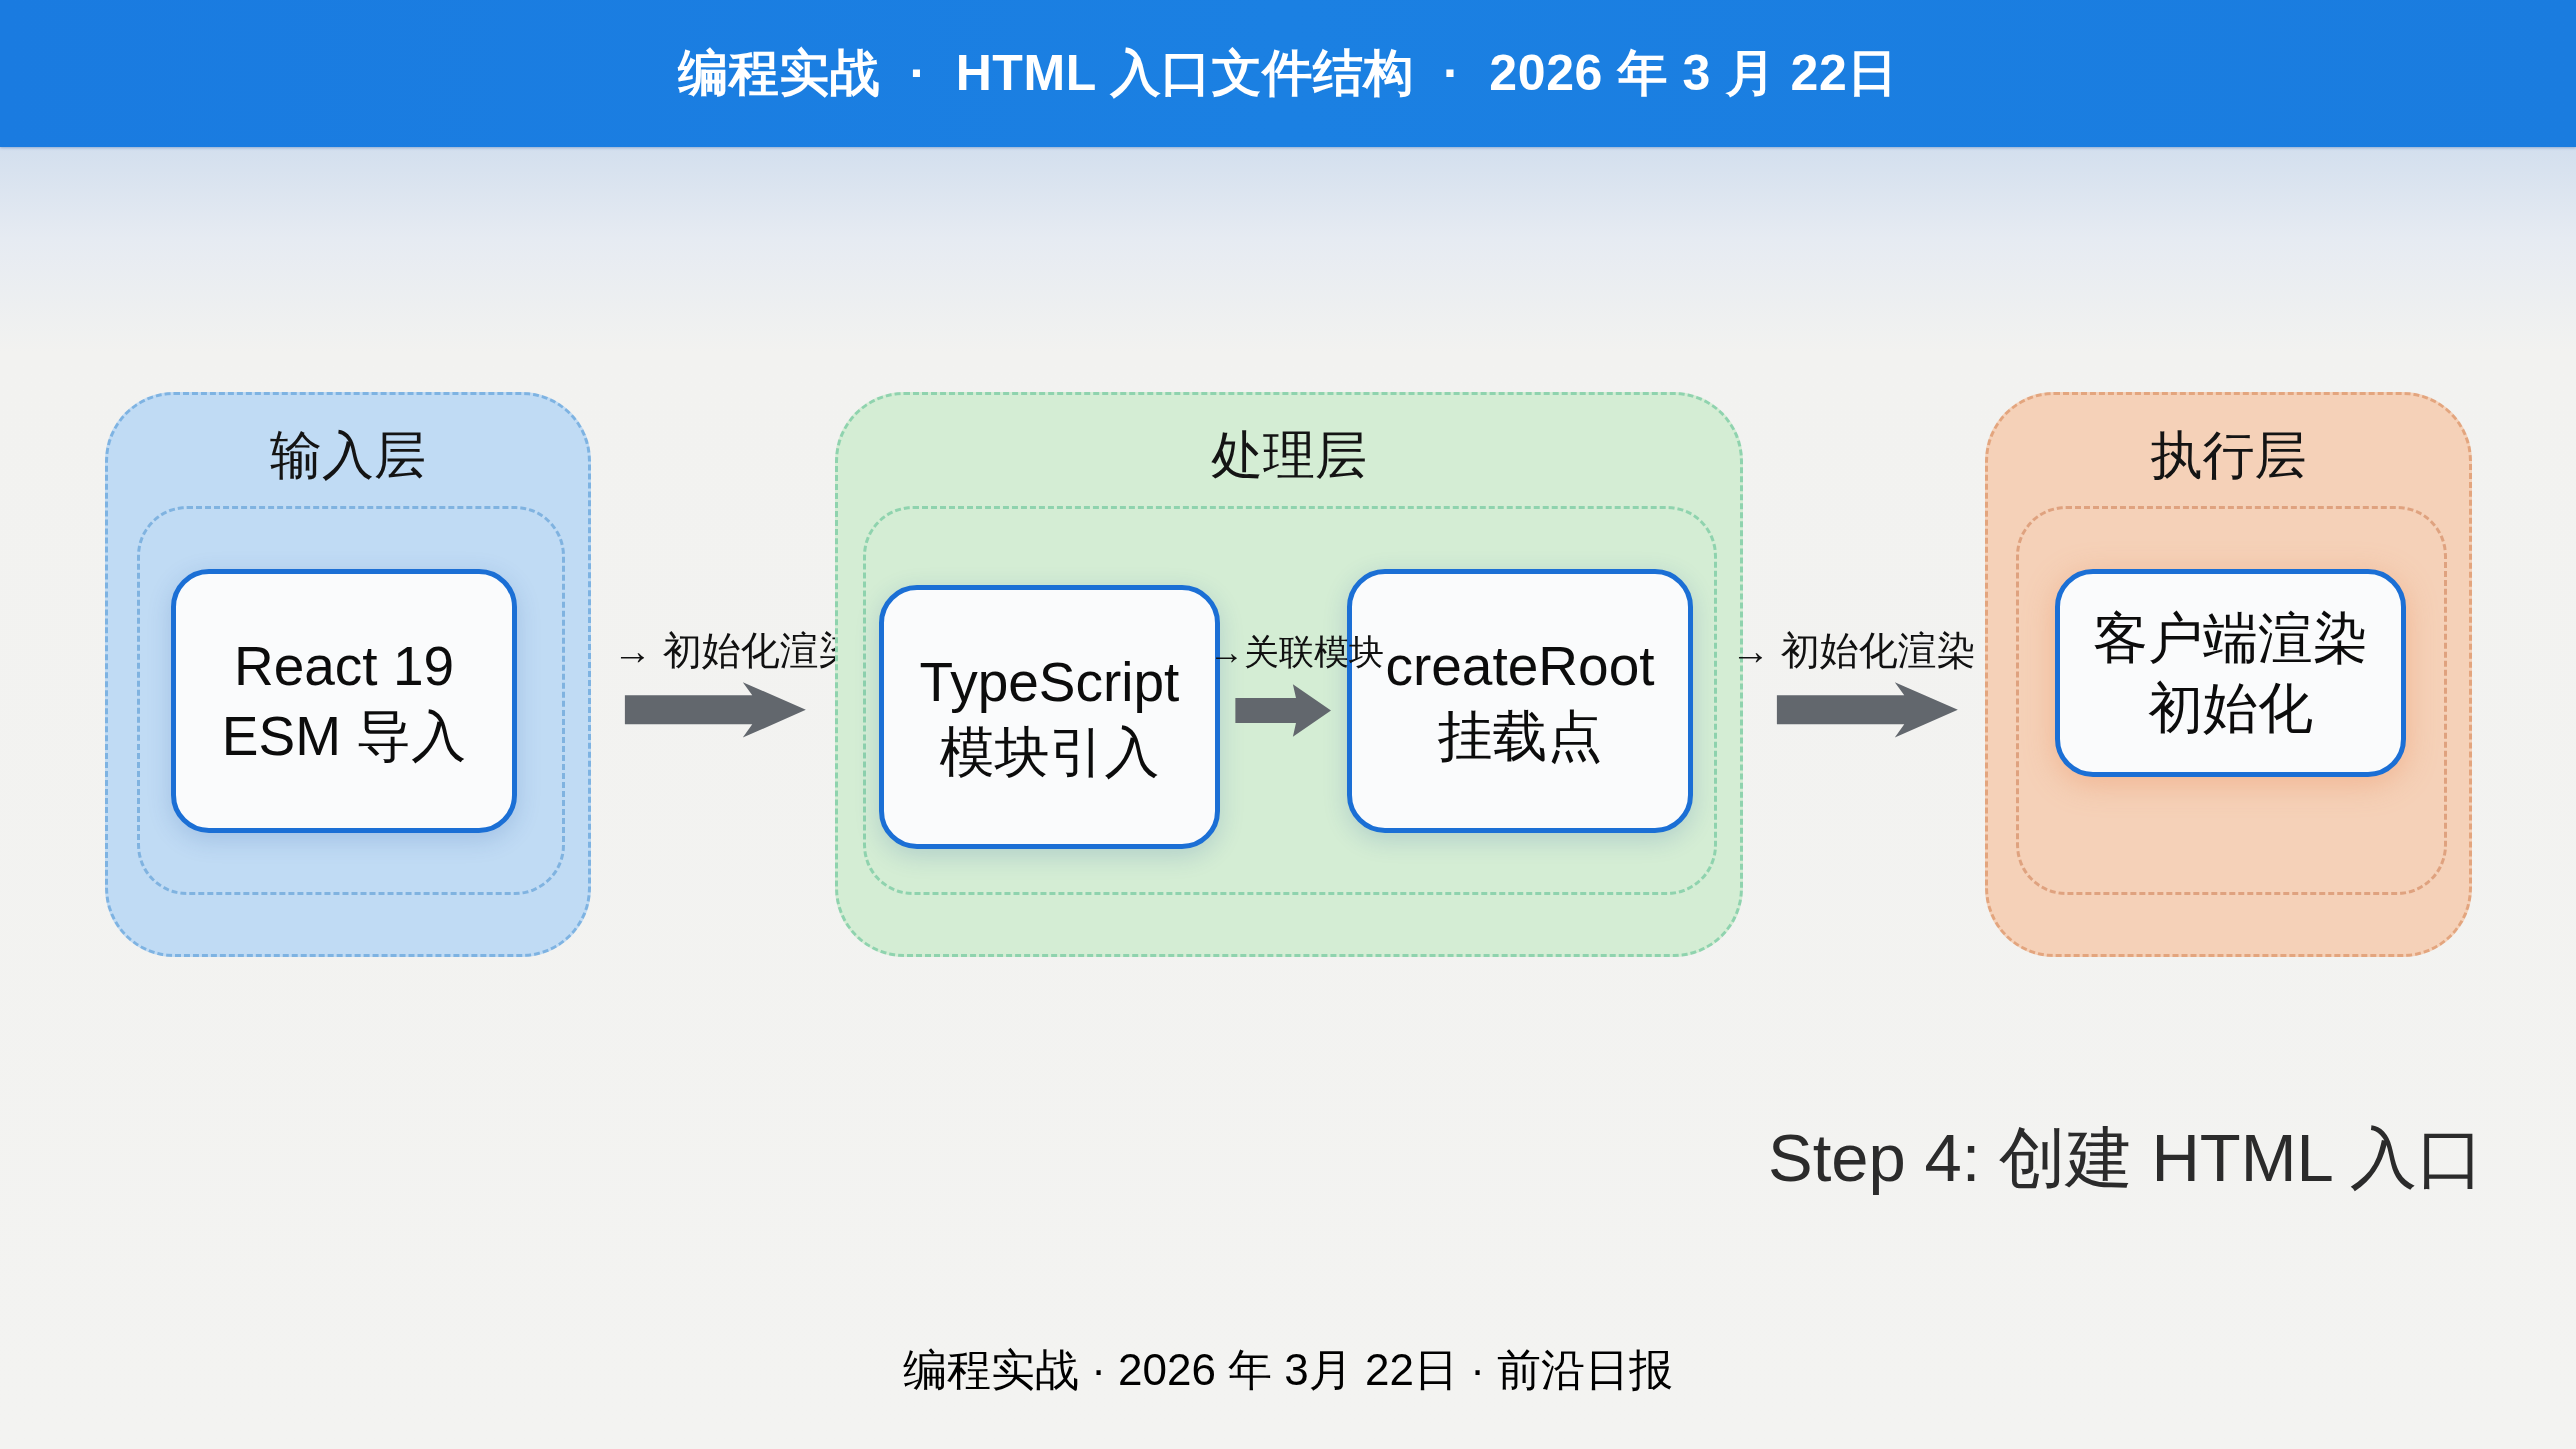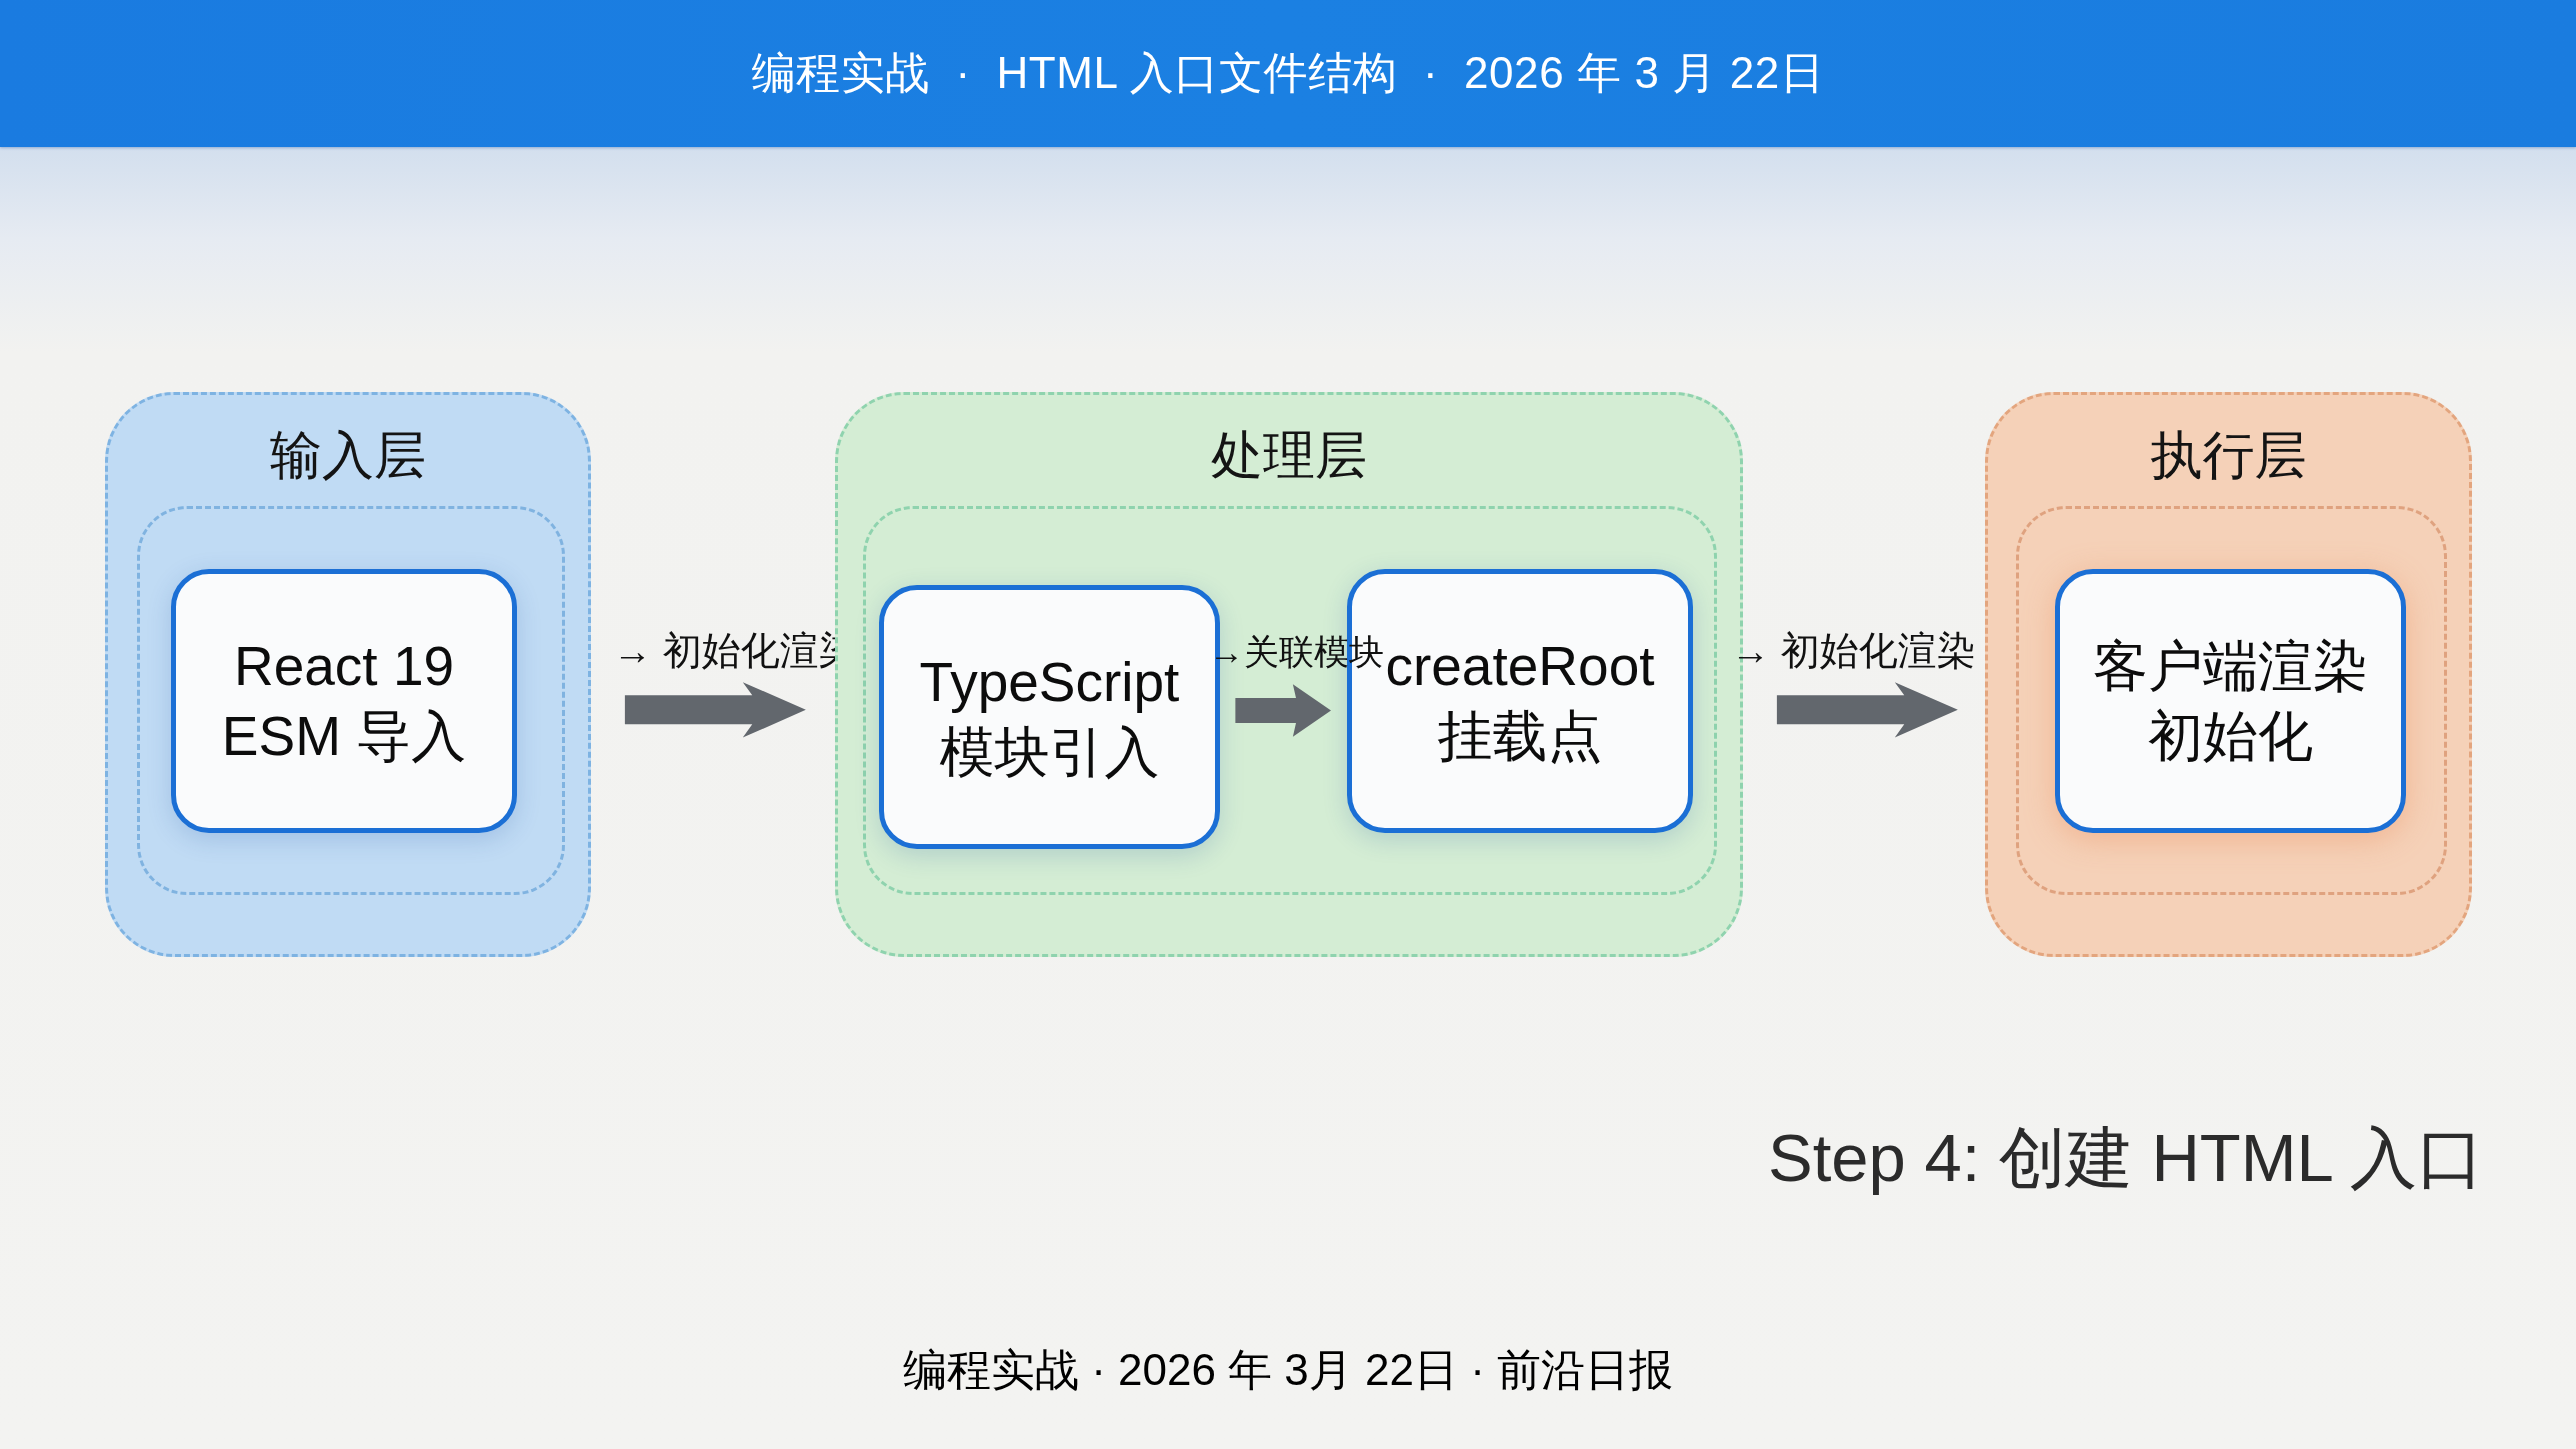--- a/index.html
+++ b/index.html
@@ -9,21 +9,21 @@
     background: linear-gradient(180deg, #d3dfee 147px, #e6ebf2 239px, #f2f2f0 352px, #f3f3f1 100%);
     color: #111;
   }
   .header {
     position: absolute; left: 0; top: 0; width: 2576px; height: 147px;
     background: linear-gradient(90deg, #1a7be0 0%, #1b80e2 50%, #1a7cdf 100%);
     display: flex; align-items: center; justify-content: center;
     box-shadow: 0 1.3px 2.5px rgba(20,80,160,0.35);
   }
   .header-title {
-    color: #ffffff; font-size: 44px; font-weight: 400; letter-spacing: 0.6px;
+    color: #ffffff; font-size: 50px; font-weight: 700; letter-spacing: 0.6px;
     white-space: pre;
   }
   .layer {
     position: absolute; box-sizing: border-box;
     border-radius: 69px; border: 3.8px dashed;
   }
   .layer-title {
     position: absolute; left: 0; right: 0; top: 26.4px; text-align: center;
     font-size: 52px; font-weight: 400; color: #141414;
   }
@@ -100,21 +100,21 @@
 
 <div class="flow-label" style="left:1731px; top:624px;">→ 初始化渲染</div>
 <svg class="flow-arrow" style="left:1775px; top:682px;" width="186" height="57" viewBox="0 0 295 90">
   <path d="M3 21 L205 21 L190 0 L290 44 L190 88 L205 67 L3 67 Z" fill="#62676d"></path>
 </svg>
 
 <div class="layer orange-layer">
   <div class="layer-title">执行层</div>
   <div class="inner orange-inner"></div>
 </div>
-<div class="card" style="left:2055px; top:569px; width:351px; height:264px; box-shadow: 0 6.3px 31px rgba(235,140,90,0.4);">
+<div class="card" style="left:2055px; top:569px; width:351px; height:208px; box-shadow: 0 6.3px 31px rgba(235,140,90,0.4);">
   <div class="card-line">客户端渲染</div>
   <div class="card-line">初始化</div>
 </div>
 
 <div class="step-title">Step 4: 创建 HTML 入口</div>
 
 <div class="footer">编程实战 · 2026 年 3月 22日 · 前沿日报</div>
 
 
 </body></html>

